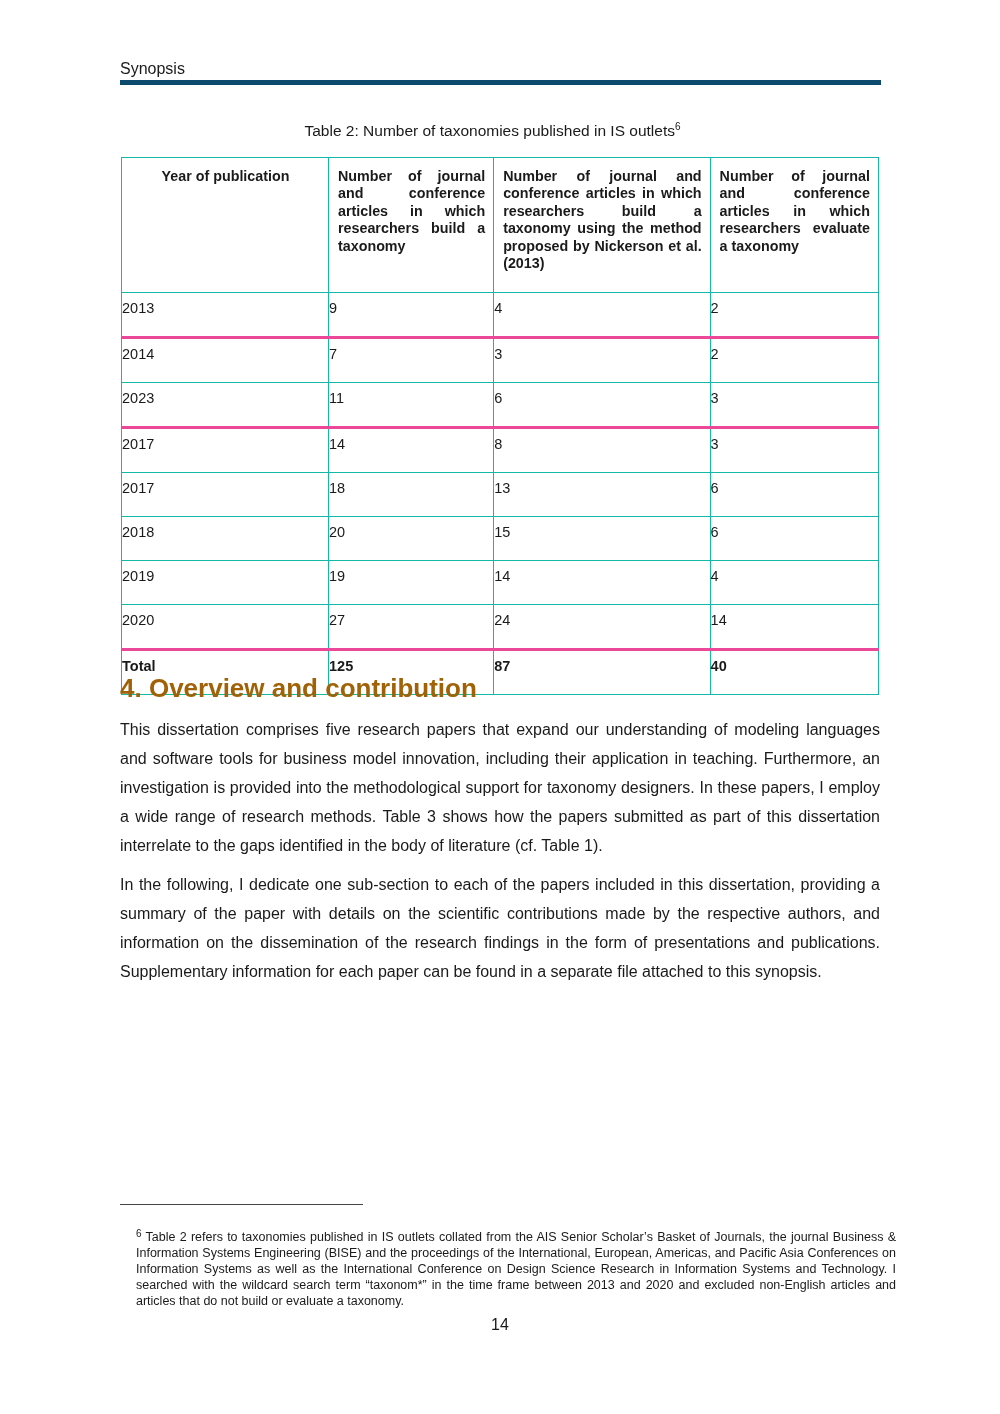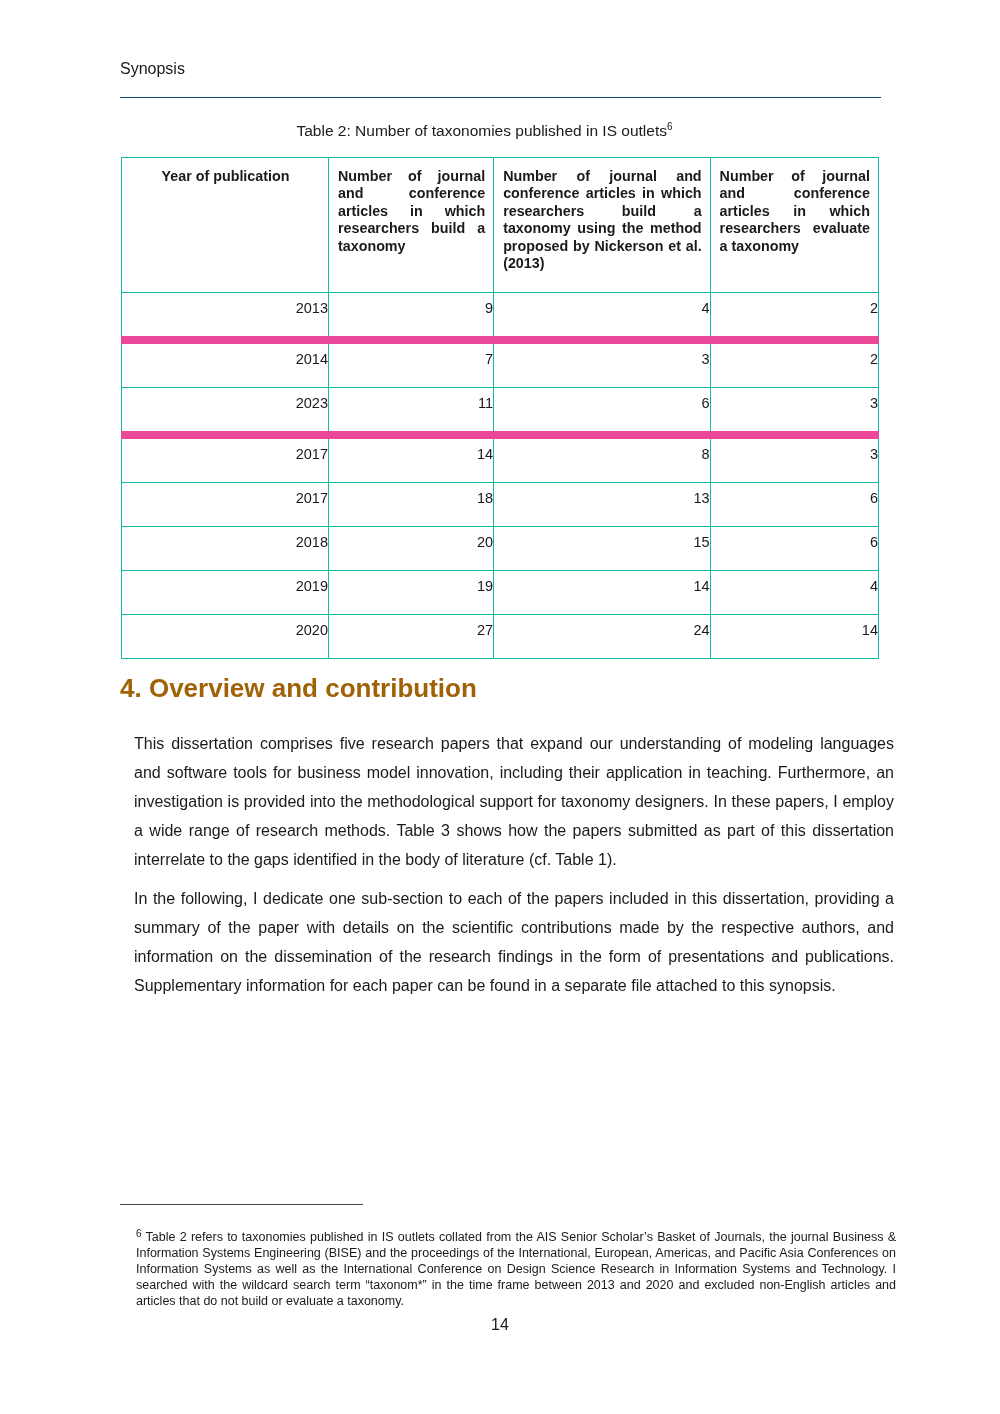--- a/index.html
+++ b/index.html
@@ -2,53 +2,53 @@
 <html><head>
 <meta charset="utf-8">
 <style>
   html, body { margin: 0; padding: 0; background: #ffffff; }
   body {
     width: 1000px; height: 1414px; position: relative; overflow: hidden;
     font-family: "Liberation Sans", sans-serif; color: #1a1a1a;
   }
   .running-header {
     position: absolute; left: 120px; top: 59px; width: 761px;
-    font-size: 16px; line-height: 20px; padding-bottom: 18px;
-    border-bottom: 1px solid #0c4a6e;
+    font-size: 16px; line-height: 20px; padding-bottom: 1px;
+    border-bottom: 5px solid #0c4a6e;
   }
   .table-caption {
-    position: absolute; left: 104px; top: 121px; width: 761px;
+    position: absolute; left: 112px; top: 121px; width: 761px;
     text-align: center; font-size: 15.5px; line-height: 20px;
   }
   .table-caption sup { font-size: 10px; vertical-align: 6px; line-height: 0; }
   table.data-table {
     position: absolute; left: 121px; top: 157px; width: 758px;
     border-collapse: collapse; font-size: 14.5px;
   }
   .data-table th, .data-table td {
     border: 1px solid #14b8a6; padding: 0; vertical-align: top;
   }
   .data-table th {
     font-weight: bold; height: 124px; text-align: justify;
     padding: 10px 8px 0 9px; line-height: 17.4px; font-size: 14.3px;
   }
   .data-table th.year-head { text-align: center; }
   .data-table th:first-child, .data-table td:first-child { width: 189px; }
   .data-table td {
-    text-align: right; height: 38px; line-height: 30px; padding-bottom: 5px;
+    text-align: left; height: 38px; line-height: 30px; padding-bottom: 5px;
     vertical-align: top;
   }
-  .data-table tr.thick-top td { border-top: 8px solid #ec4899; }
+  .data-table tr.thick-top td { border-top: 3px solid #ec4899; }
   .data-table tr.total-row td { font-weight: bold; }
   .section-heading {
     position: absolute; left: 120px; top: 670px; margin: 0;
     font-size: 26px; font-weight: bold; line-height: 36px; color: #a16207;
   }
   .para {
-    position: absolute; left: 120px; width: 760px; margin: 14px;
+    position: absolute; left: 120px; width: 760px; margin: 0;
     font-size: 16px; line-height: 29px; text-align: justify;
   }
   .para-1 { top: 715px; }
   .para-2 { top: 870px; }
   .footnote-rule {
     position: absolute; left: 120px; top: 1204px; width: 243px;
     border-top: 1px solid #444;
   }
   .footnote {
     position: absolute; left: 120px; top: 1213px; width: 760px; margin: 16px;
@@ -118,20 +118,26 @@
       <td>19</td>
       <td>14</td>
       <td>4</td>
     </tr>
     <tr>
       <td>2020</td>
       <td>27</td>
       <td>24</td>
       <td>14</td>
     </tr>
+    <tr class="thick-top total-row">
+      <td>Total</td>
+      <td>125</td>
+      <td>87</td>
+      <td>40</td>
+    </tr>
   </tbody>
 </table>
 
 <h2 class="section-heading">4. Overview and contribution</h2>
 
 <p class="para para-1">This dissertation comprises five research papers that expand our understanding of modeling languages and software tools for business model innovation, including their application in teaching. Furthermore, an investigation is provided into the methodological support for taxonomy designers. In these papers, I employ a wide range of research methods. Table 3 shows how the papers submitted as part of this dissertation interrelate to the gaps identified in the body of literature (cf. Table 1).</p>
 <p class="para para-2">In the following, I dedicate one sub-section to each of the papers included in this dissertation, providing a summary of the paper with details on the scientific contributions made by the respective authors, and information on the dissemination of the research findings in the form of presentations and publications. Supplementary information for each paper can be found in a separate file attached to this synopsis.</p>
 
 <div class="footnote-rule"></div>
 <p class="footnote"><sup>6</sup><span> Table 2 refers to taxonomies published in IS outlets collated from the AIS Senior Scholar’s Basket of Journals, the journal Business &amp; Information Systems Engineering (BISE) and the proceedings of the International, European, Americas, and Pacific Asia Conferences on Information Systems as well as the International Conference on Design Science Research in Information Systems and Technology. I searched with the wildcard search term “taxonom*” in the time frame between 2013 and 2020 and excluded non-English articles and articles that do not build or evaluate a taxonomy.</span></p>

